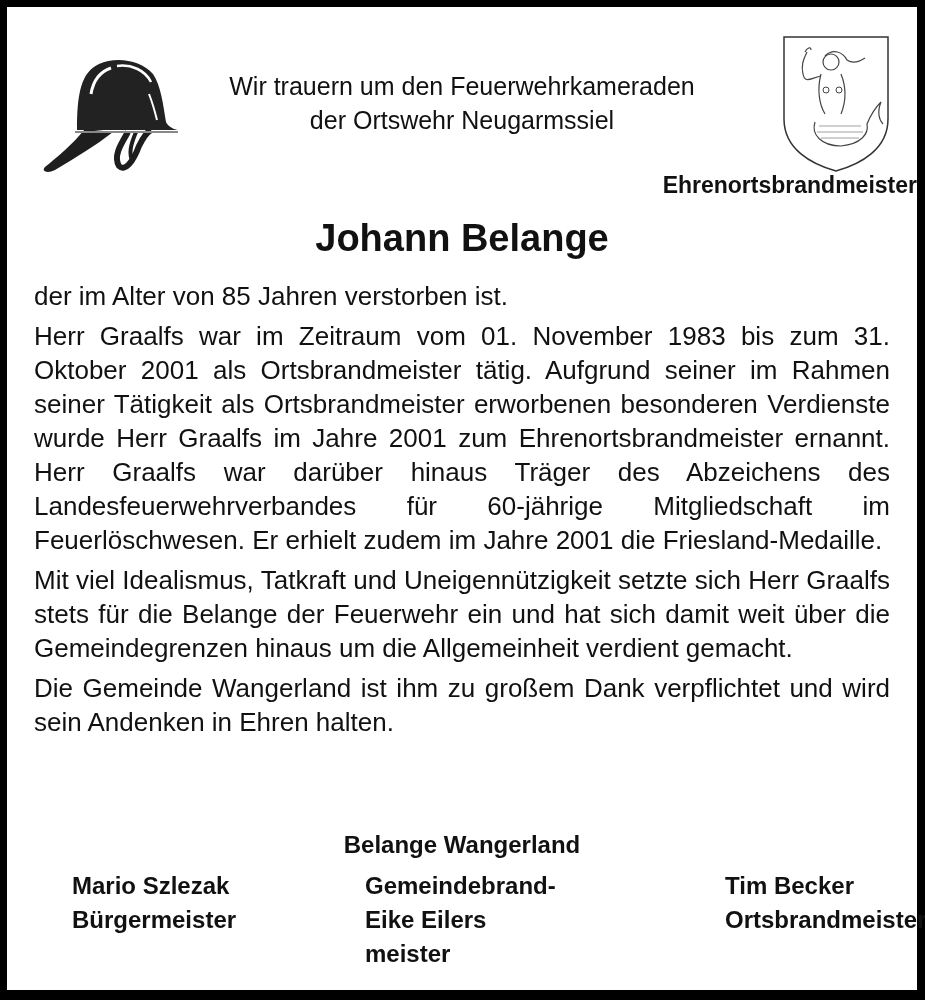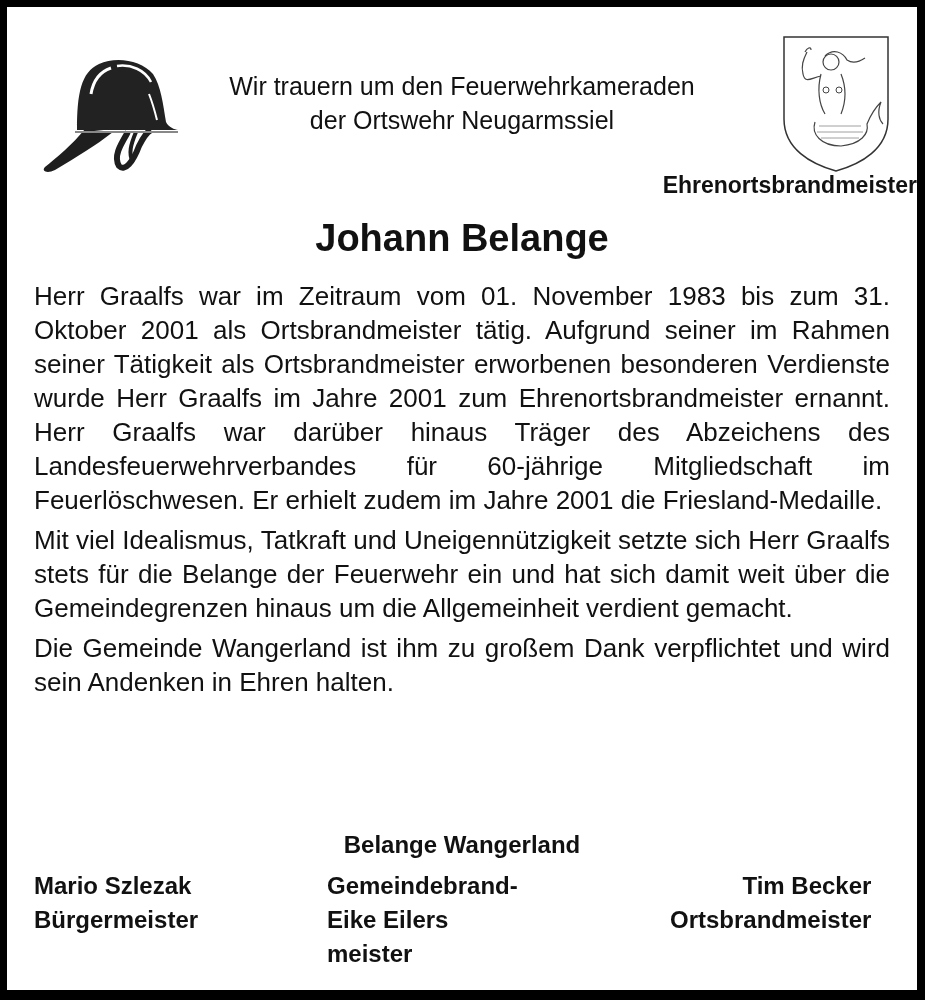--- a/index.html
+++ b/index.html
@@ -30,21 +30,21 @@
   .body-text p { margin: 0 0 6px 0; }
   .body-text p.first { margin-bottom: 6px; }
   .org {
     position: absolute; left: 0; right: 0; top: 823px;
     text-align: center; font-size: 24px; font-weight: bold; line-height: 30px;
   }
   .signers { position: absolute; top: 862px; left: 0; right: 0; }
   .signer {
     position: absolute; font-size: 24px; font-weight: bold; line-height: 34px;
   }
-  .signer div { white-space: nowrap; }
+  .signer div { white-space: nowrap; margin-left: 38px; }
 </style>
 </head>
 <body>
 
 <div class="frame">
 
   <svg class="helmet" viewBox="0 0 145 140">
 
     <path d="M52 95 C40 110, 22 125, 12 133 C8 137, 14 140, 22 136 C45 122, 62 112, 80 98 Z" fill="#1e1e1e"></path>
 
@@ -79,36 +79,37 @@
     <circle cx="58" cy="56" r="3" fill="none" stroke="#444" stroke-width="1"></circle>
 
     <path d="M34 88 C30 100, 40 112, 60 112 C80 110, 88 100, 86 90 C90 80, 96 72, 100 68 C96 78, 98 86, 102 90" fill="none" stroke="#444" stroke-width="1.2"></path>
     <path d="M38 92 L80 92 M36 98 L82 98 M40 104 L78 104" stroke="#888" stroke-width="0.8"></path>
   </svg>
 
   <div class="title-small">Ehrenortsbrandmeister</div>
   <div class="title-name">Johann Belange</div>
 
   <div class="body-text">
+    <p class="first">der im Alter von 85 Jahren verstorben ist.</p>
     <p>Herr Graalfs war im Zeitraum vom 01. November 1983 bis zum 31. Oktober 2001 als Ortsbrandmeister tätig. Aufgrund seiner im Rahmen seiner Tätigkeit als Ortsbrandmeister erworbenen besonderen Verdienste wurde Herr Graalfs im Jahre 2001 zum Ehrenortsbrandmeister ernannt. Herr Graalfs war darüber hinaus Träger des Abzeichens des Landesfeuerwehrverbandes für 60-jährige Mitgliedschaft im Feuerlöschwesen. Er erhielt zudem im Jahre 2001 die Friesland-Medaille.</p>
     <p>Mit viel Idealismus, Tatkraft und Uneigennützigkeit setzte sich Herr Graalfs stets für die Belange der Feuerwehr ein und hat sich damit weit über die Gemeindegrenzen hinaus um die Allgemeinheit verdient gemacht.</p>
     <p>Die Gemeinde Wangerland ist ihm zu großem Dank verpflichtet und wird sein Andenken in Ehren halten.</p>
   </div>
 
   <div class="org">Belange Wangerland</div>
 
   <div class="signers">
     <div class="signer" style="left:27px;">
       <div>Mario Szlezak</div>
       <div>Bürgermeister</div>
     </div>
     <div class="signer" style="left:320px;">
       <div>Gemeindebrand-</div>
       <div>Eike Eilers</div>
       <div>meister</div>
     </div>
-    <div class="signer" style="left:663px;text-align:right;">
+    <div class="signer" style="left:680px;">
       <div>Tim Becker</div>
       <div>Ortsbrandmeister</div>
     </div>
   </div>
 
 </div>
 
 </body></html>

